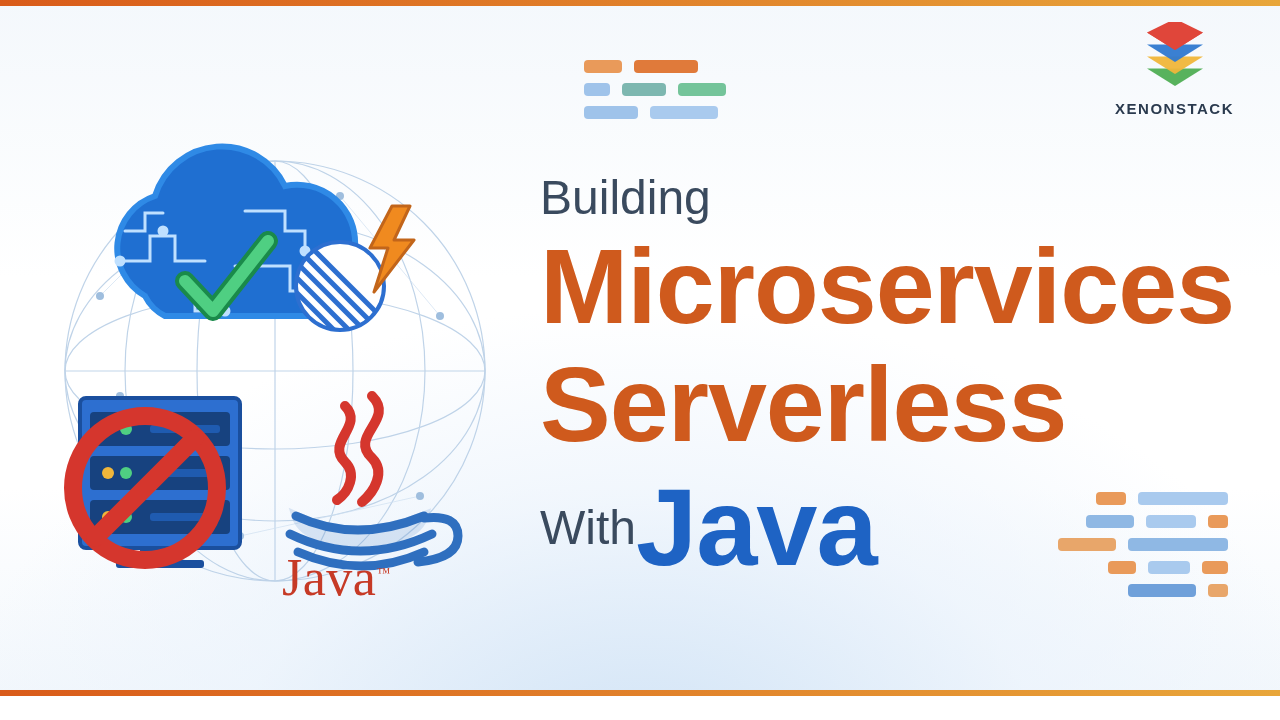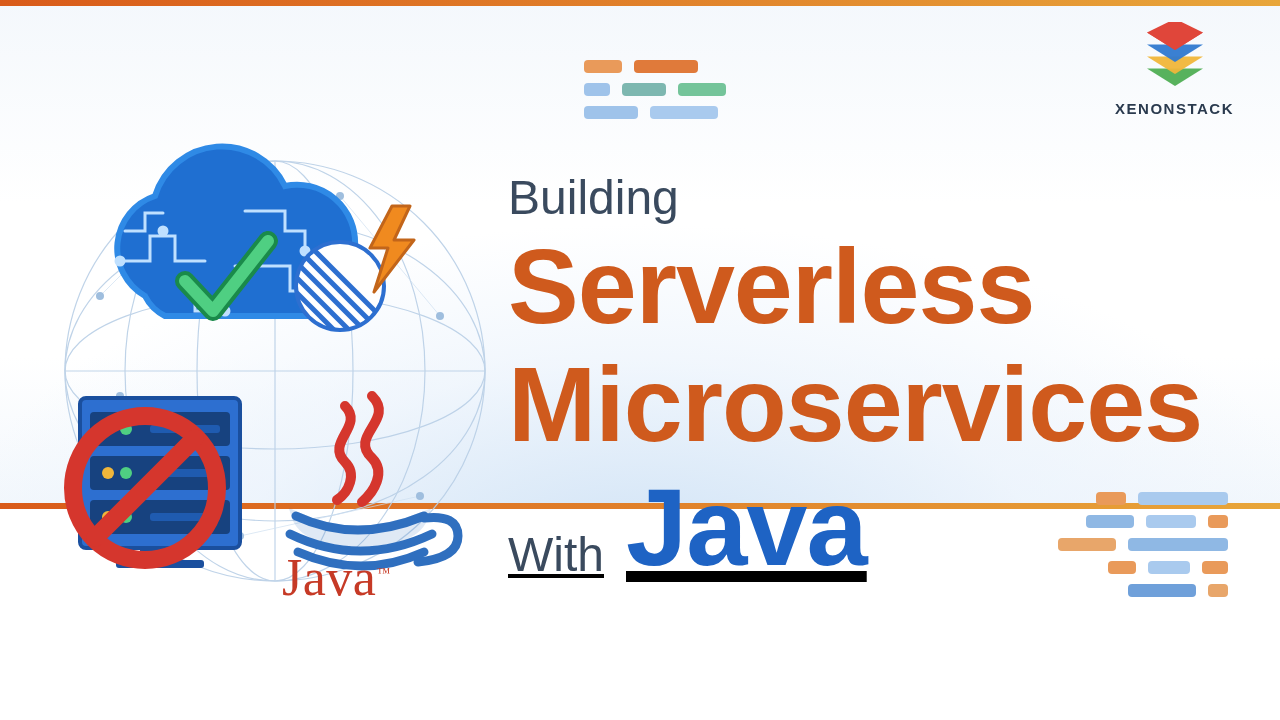--- a/index.html
+++ b/index.html
@@ -1,20 +1,20 @@
 <!DOCTYPE html>
 <html><head>
 <meta charset="utf-8">
 <style>
   * { margin: 0; padding: 0; box-sizing: border-box; }
   html, body { width: 1280px; height: 720px; overflow: hidden; font-family: -apple-system, BlinkMacSystemFont, "Segoe UI", Helvetica, Arial, sans-serif; }
 
   .page {
     width: 1280px;
-    height: 509px;
+    height: 696px;
     position: relative;
     background:
       radial-gradient(ellipse 90% 110% at 50% 110%, rgba(205,225,245,0.9) 0%, rgba(235,243,252,0.7) 35%, rgba(255,255,255,0) 60%),
       linear-gradient(180deg, #f4f8fc 0%, #ffffff 40%, #ffffff 70%, #f2f7fc 100%);
   }
 
   .top-border, .bottom-border {
     position: absolute; left: 0; right: 0; height: 6px;
     background: linear-gradient(90deg, #d95b1a 0%, #e8a63a 100%);
   }
@@ -23,24 +23,24 @@
 
   
   .brand {
     position: absolute; top: 22px; right: 46px;
     display: flex; flex-direction: column; align-items: center;
   }
   .brand-mark { width: 82px; height: 72px; }
   .brand-name { margin-top: 6px; font-size: 15px; font-weight: 600; letter-spacing: 1.5px; color: #2a3a4e; }
 
   
-  .title-block { position: absolute; left: 508px; top: 174px; }
+  .title-block { position: absolute; left: 540px; top: 174px; }
   .title-pretitle { font-size: 48px; font-weight: 500; color: #3a4a5e; line-height: 1; }
   .title-main    { font-size: 106px; font-weight: 800; color: #cf5a1d; line-height: 1.02; letter-spacing: -1px; margin-top: 10px; }
-  .title-with-row { display: flex; align-items: flex-end; gap: 22px; margin-top: 14px; text-decoration: underline; }
+  .title-with-row { display: flex; align-items: center; margin-top: 14px; }
   .title-with    { font-size: 48px; font-weight: 500; color: #3a4a5e; }
   .title-java    { font-size: 110px; font-weight: 800; color: #1e63c4; line-height: 1; letter-spacing: -1px; }
 
   
   .bars { position: absolute; display: flex; flex-direction: column; gap: 10px; }
   .bar-row { display: flex; gap: 12px; }
   .bar { height: 13px; border-radius: 4px; }
   .bars.top    { left: 584px; top: 60px; }
   .bars.bottom { left: 1058px; top: 492px; align-items: flex-end; }
   .bars.bottom .bar-row { justify-content: flex-end; }
@@ -67,22 +67,22 @@
         <polygon points="-35,20 35,20 0,42" fill="#2f79d0" opacity="0.95"></polygon>
         <polygon points="-35,5 35,5 0,27" fill="#e0463a" opacity="0.95"></polygon>
         <polygon points="-35,5 0,-12 35,5 0,27" fill="#e0463a"></polygon>
       </g>
     </svg>
     <div class="brand-name">XENONSTACK</div>
   </div>
 
   <div class="title-block">
     <div class="title-pretitle">Building</div>
+    <div class="title-main">Microservices</div>
     <div class="title-main">Serverless</div>
-    <div class="title-main">Microservices</div>
     <div class="title-with-row">
       <span class="title-with">With</span>
       <span class="title-java">Java</span>
     </div>
   </div>
 
   <div class="bars top" id="bars-top">
       <div class="bar-row">
         <div class="bar" style="width: 38px; background: rgb(233, 154, 90);"></div>
         <div class="bar" style="width: 64px; background: rgb(224, 122, 58);"></div>

